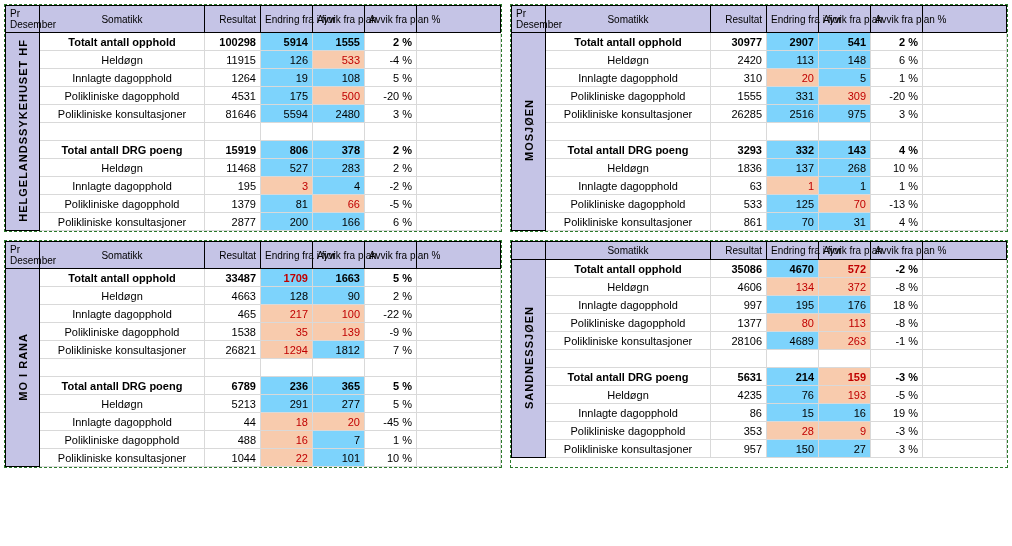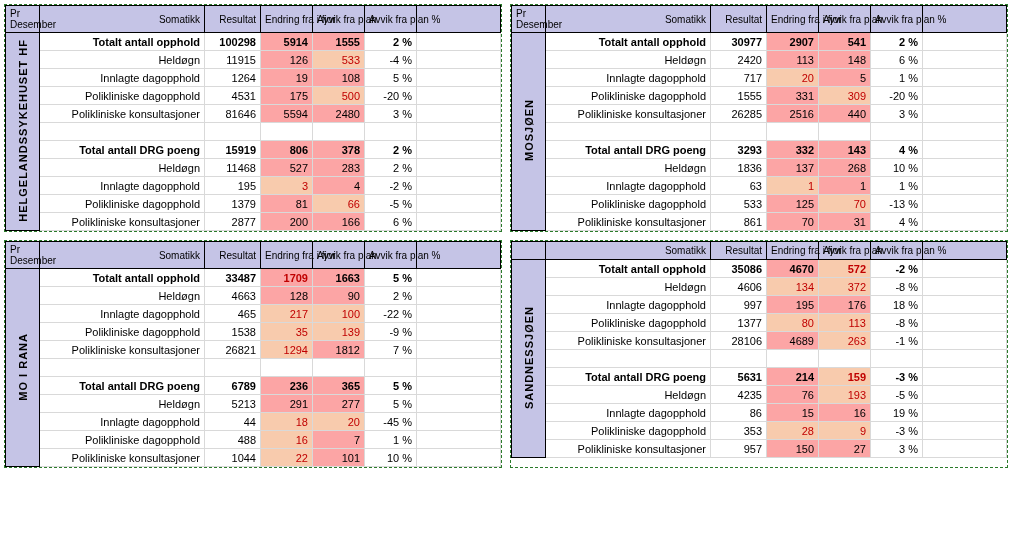--- a/index.html
+++ b/index.html
@@ -4,24 +4,24 @@
 <style>
   html,body{margin:0;padding:0;background:#fff;font-family:Arial,Helvetica,sans-serif;font-size:11px;color:#000;}
   .grid{display:grid;grid-template-columns:1fr 1fr;gap:8px;padding:4px;width:1012px;box-sizing:border-box;}
   .panel{border:1px dashed #2a7a2a;}
   table{border-collapse:collapse;width:100%;table-layout:fixed;}
   th,td{padding:2px 4px;border:1px solid #d9d9d9;height:18px;box-sizing:border-box;vertical-align:middle;}
   .hdr td,.hdr th{background:#c5c4e6;border-color:#000;}
   .hdr .toptxt{font-size:10px;}
   .side{background:#c5c4e6;border:1px solid #000;text-align:center;font-weight:bold;letter-spacing:1px;}
   .side span{writing-mode:vertical-rl;transform:rotate(180deg);display:inline-block;}
-  .lbl{text-align:right;white-space:nowrap;overflow:hidden;}
+  .lbl{text-align:center;white-space:nowrap;overflow:hidden;}
   .num{text-align:right;white-space:nowrap;}
   .b{font-weight:bold;}
-  .pos{background:#fca5a5;}
+  .pos{background:#7dd3fc;}
   .neg{background:#f8cbad;color:#c00000;}
   .negc{color:#c00000;margin-left:48px;}
   col.c-side{width:34px;}
   col.c-lbl{width:165px;}
   col.c-n1{width:56px;}
   col.c-n2{width:52px;}
   col.c-n3{width:52px;}
   col.c-n4{width:52px;}
   col.c-ext{width:auto;}
 </style>
@@ -179,39 +179,39 @@
           <tr>
             <td class="lbl">Heldøgn</td>
             <td class="num ">2420</td>
             <td class="num pos">113</td>
             <td class="num pos">148</td>
             <td class="num ">6 %</td>
             <td></td>
           </tr>
           <tr>
             <td class="lbl">Innlagte dagopphold</td>
-            <td class="num ">717</td>
+            <td class="num ">310</td>
             <td class="num neg">20</td>
             <td class="num pos">5</td>
             <td class="num ">1 %</td>
             <td></td>
           </tr>
           <tr>
             <td class="lbl">Polikliniske dagopphold</td>
             <td class="num ">1555</td>
             <td class="num pos">331</td>
             <td class="num neg">309</td>
             <td class="num ">-20 %</td>
             <td></td>
           </tr>
           <tr>
             <td class="lbl">Polikliniske konsultasjoner</td>
             <td class="num ">26285</td>
             <td class="num pos">2516</td>
-            <td class="num pos">440</td>
+            <td class="num pos">975</td>
             <td class="num ">3 %</td>
             <td></td>
           </tr>
           <tr>
             <td></td>
             <td class="num"></td>
             <td class="num"></td>
             <td class="num"></td>
             <td class="num"></td>
             <td></td>

